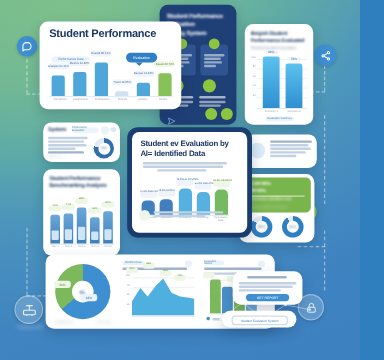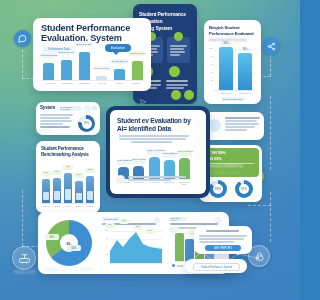--- a/index.html
+++ b/index.html
@@ -203,21 +203,20 @@
     <div style="position:absolute;left:51px;top:86px;width:10px;height:10px;border-radius:50%;background:#8cc63f;"></div>
     <div style="position:absolute;left:6px;top:88px;color:#7fb3e8;">
       <svg width="8" height="8" viewBox="0 0 24 24" fill="none" stroke="#7fb3e8" stroke-width="2">
           <path d="M4 4l16 8-16 8 3-8z"></path>
         </svg>
     </div>
   </div>
 
   <div class="card" style="left:33px;top:18px;width:118px;height:73px;">
     <div class="ttl" style="position:absolute;left:8px;top:6px;font-size:9.2px;">Student Performance</div>
-    <div class="ttl" style="position:absolute;left:8px;top:16px;font-size:9.2px;">Evaluation. System</div>
 
     <div class="tagpill" style="left:10px;top:29px;width:32px;height:5px;font-size:2.6px;">Performance Data</div>
     <div class="pill" style="left:72px;top:26px;width:26px;height:8px;font-size:3px;">Evaluation</div>
 
     <div class="axis" style="left:8px;top:62px;width:103px;"></div>
 
     <div class="bars" style="left:10px;top:30px;width:100px;height:32px;justify-content:space-between;">
       <div class="bar" style="width:11px;height:52%;background:#4ea7d8;">
         <div class="blbl" style="top:-10px;width:17px;font-size:2.4px;padding:1px 0;">Analysis 52.31%</div>
       </div>

